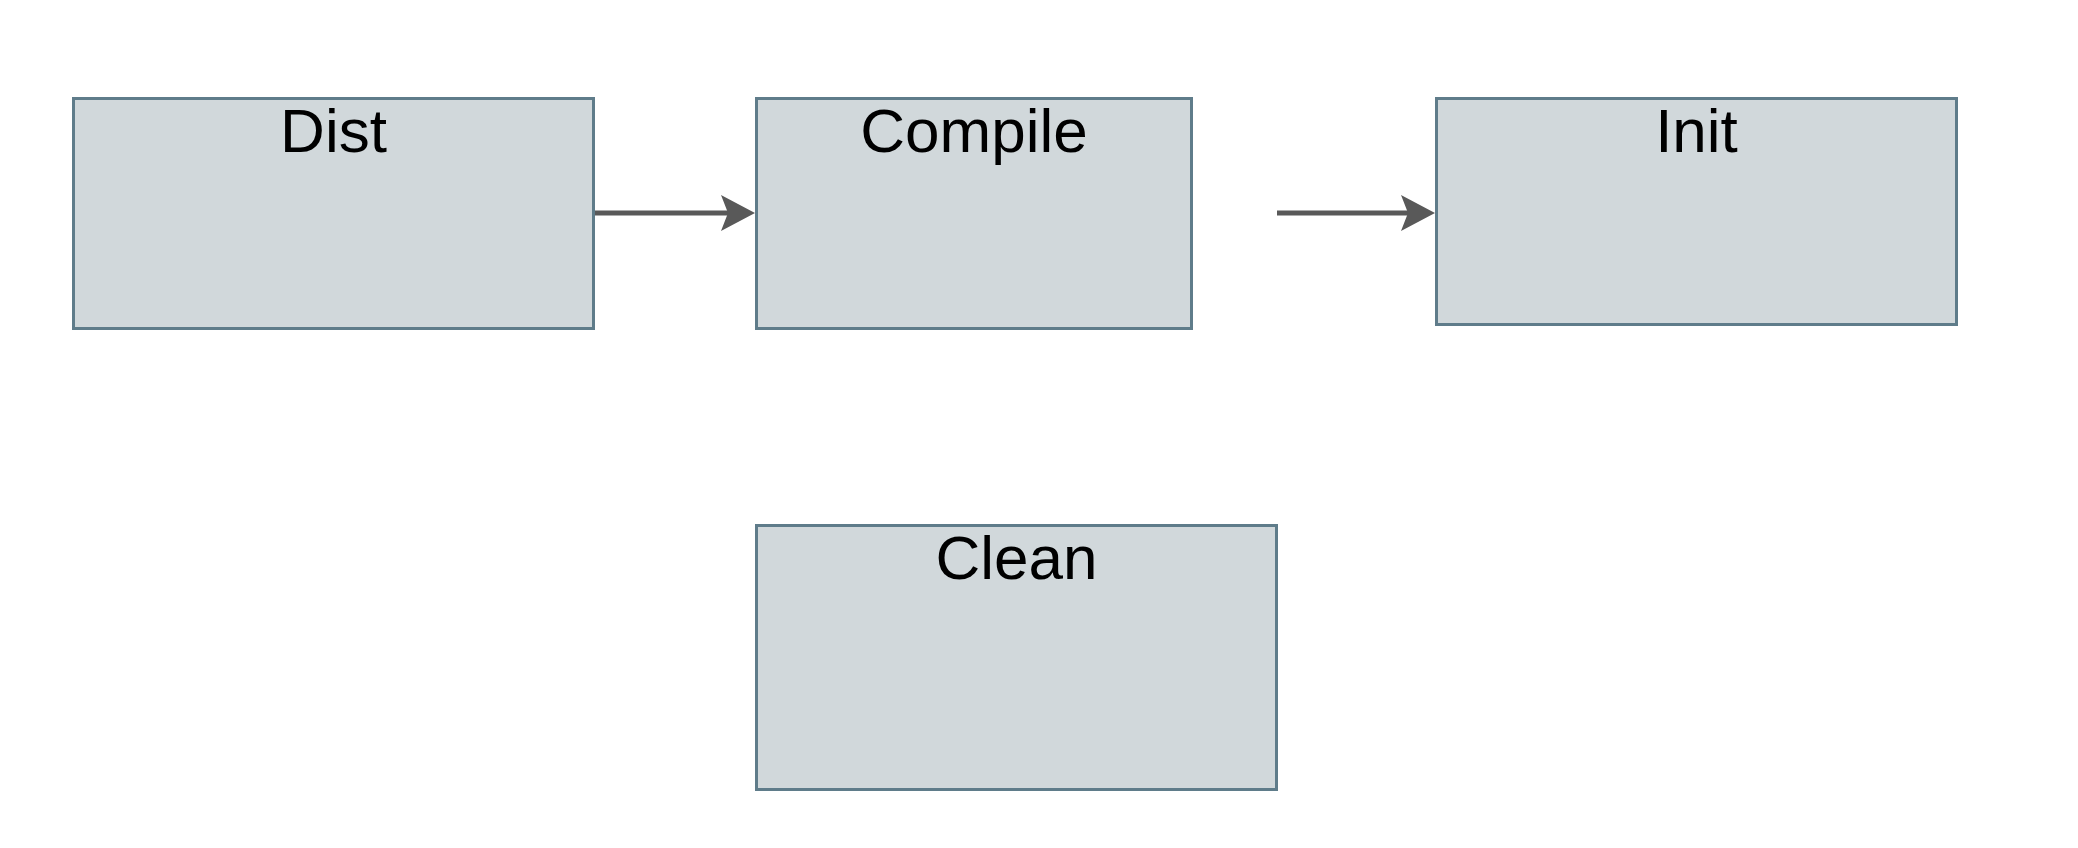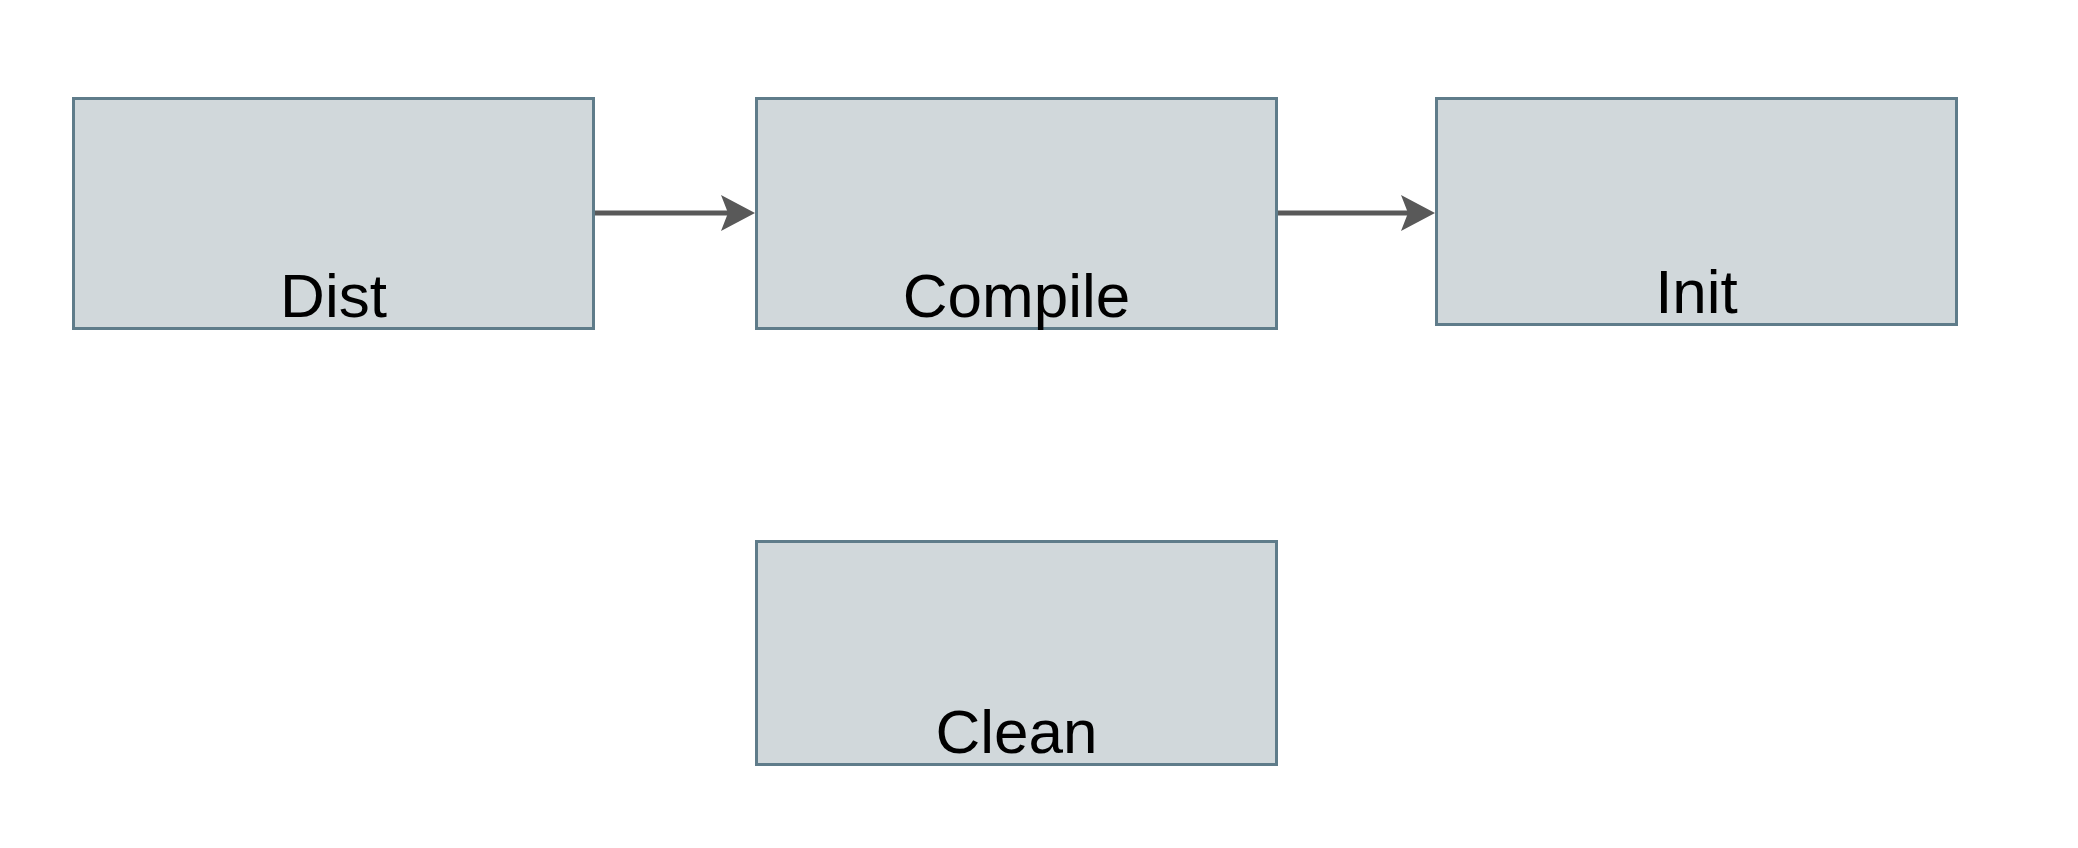--- a/index.html
+++ b/index.html
@@ -17,21 +17,21 @@
     height: 848px;
     background: #ffffff;
     overflow: hidden;
   }
   .node {
     position: absolute;
     box-sizing: border-box;
     background: #d1d8db;
     border: 3px solid #5f7c8a;
     display: flex;
-    align-items: flex-end;
+    align-items: flex-start;
     justify-content: center;
   }
   .node-label {
     font-family: "Liberation Sans", sans-serif;
     font-size: 62px;
     line-height: 1;
     color: #000000;
     font-weight: 400;
     letter-spacing: 0px;
     white-space: nowrap;
@@ -62,25 +62,25 @@
     <svg width="158" height="50" viewBox="0 0 158 50" xmlns="http://www.w3.org/2000/svg">
       <line x1="0" y1="25" x2="131" y2="25" stroke="#595959" stroke-width="5"></line>
       <polygon points="158,25 124,7 131,25 124,43" fill="#595959"></polygon>
     </svg>
   </div>
 
   <div class="node" style="left:72px; top:97px; width:523px; height:233px;">
     <span class="node-label">Dist</span>
   </div>
 
-  <div class="node" style="left:755px; top:97px; width:523px; height:233px;">
+  <div class="node" style="left:755px; top:97px; width:438px; height:233px;">
     <span class="node-label">Compile</span>
   </div>
 
   <div class="node" style="left:1435px; top:97px; width:523px; height:229px;">
     <span class="node-label">Init</span>
   </div>
 
-  <div class="node" style="left:755px; top:540px; width:523px; height:226px;">
+  <div class="node" style="left:755px; top:524px; width:523px; height:267px;">
     <span class="node-label">Clean</span>
   </div>
 
 </div>
 
 </body></html>

